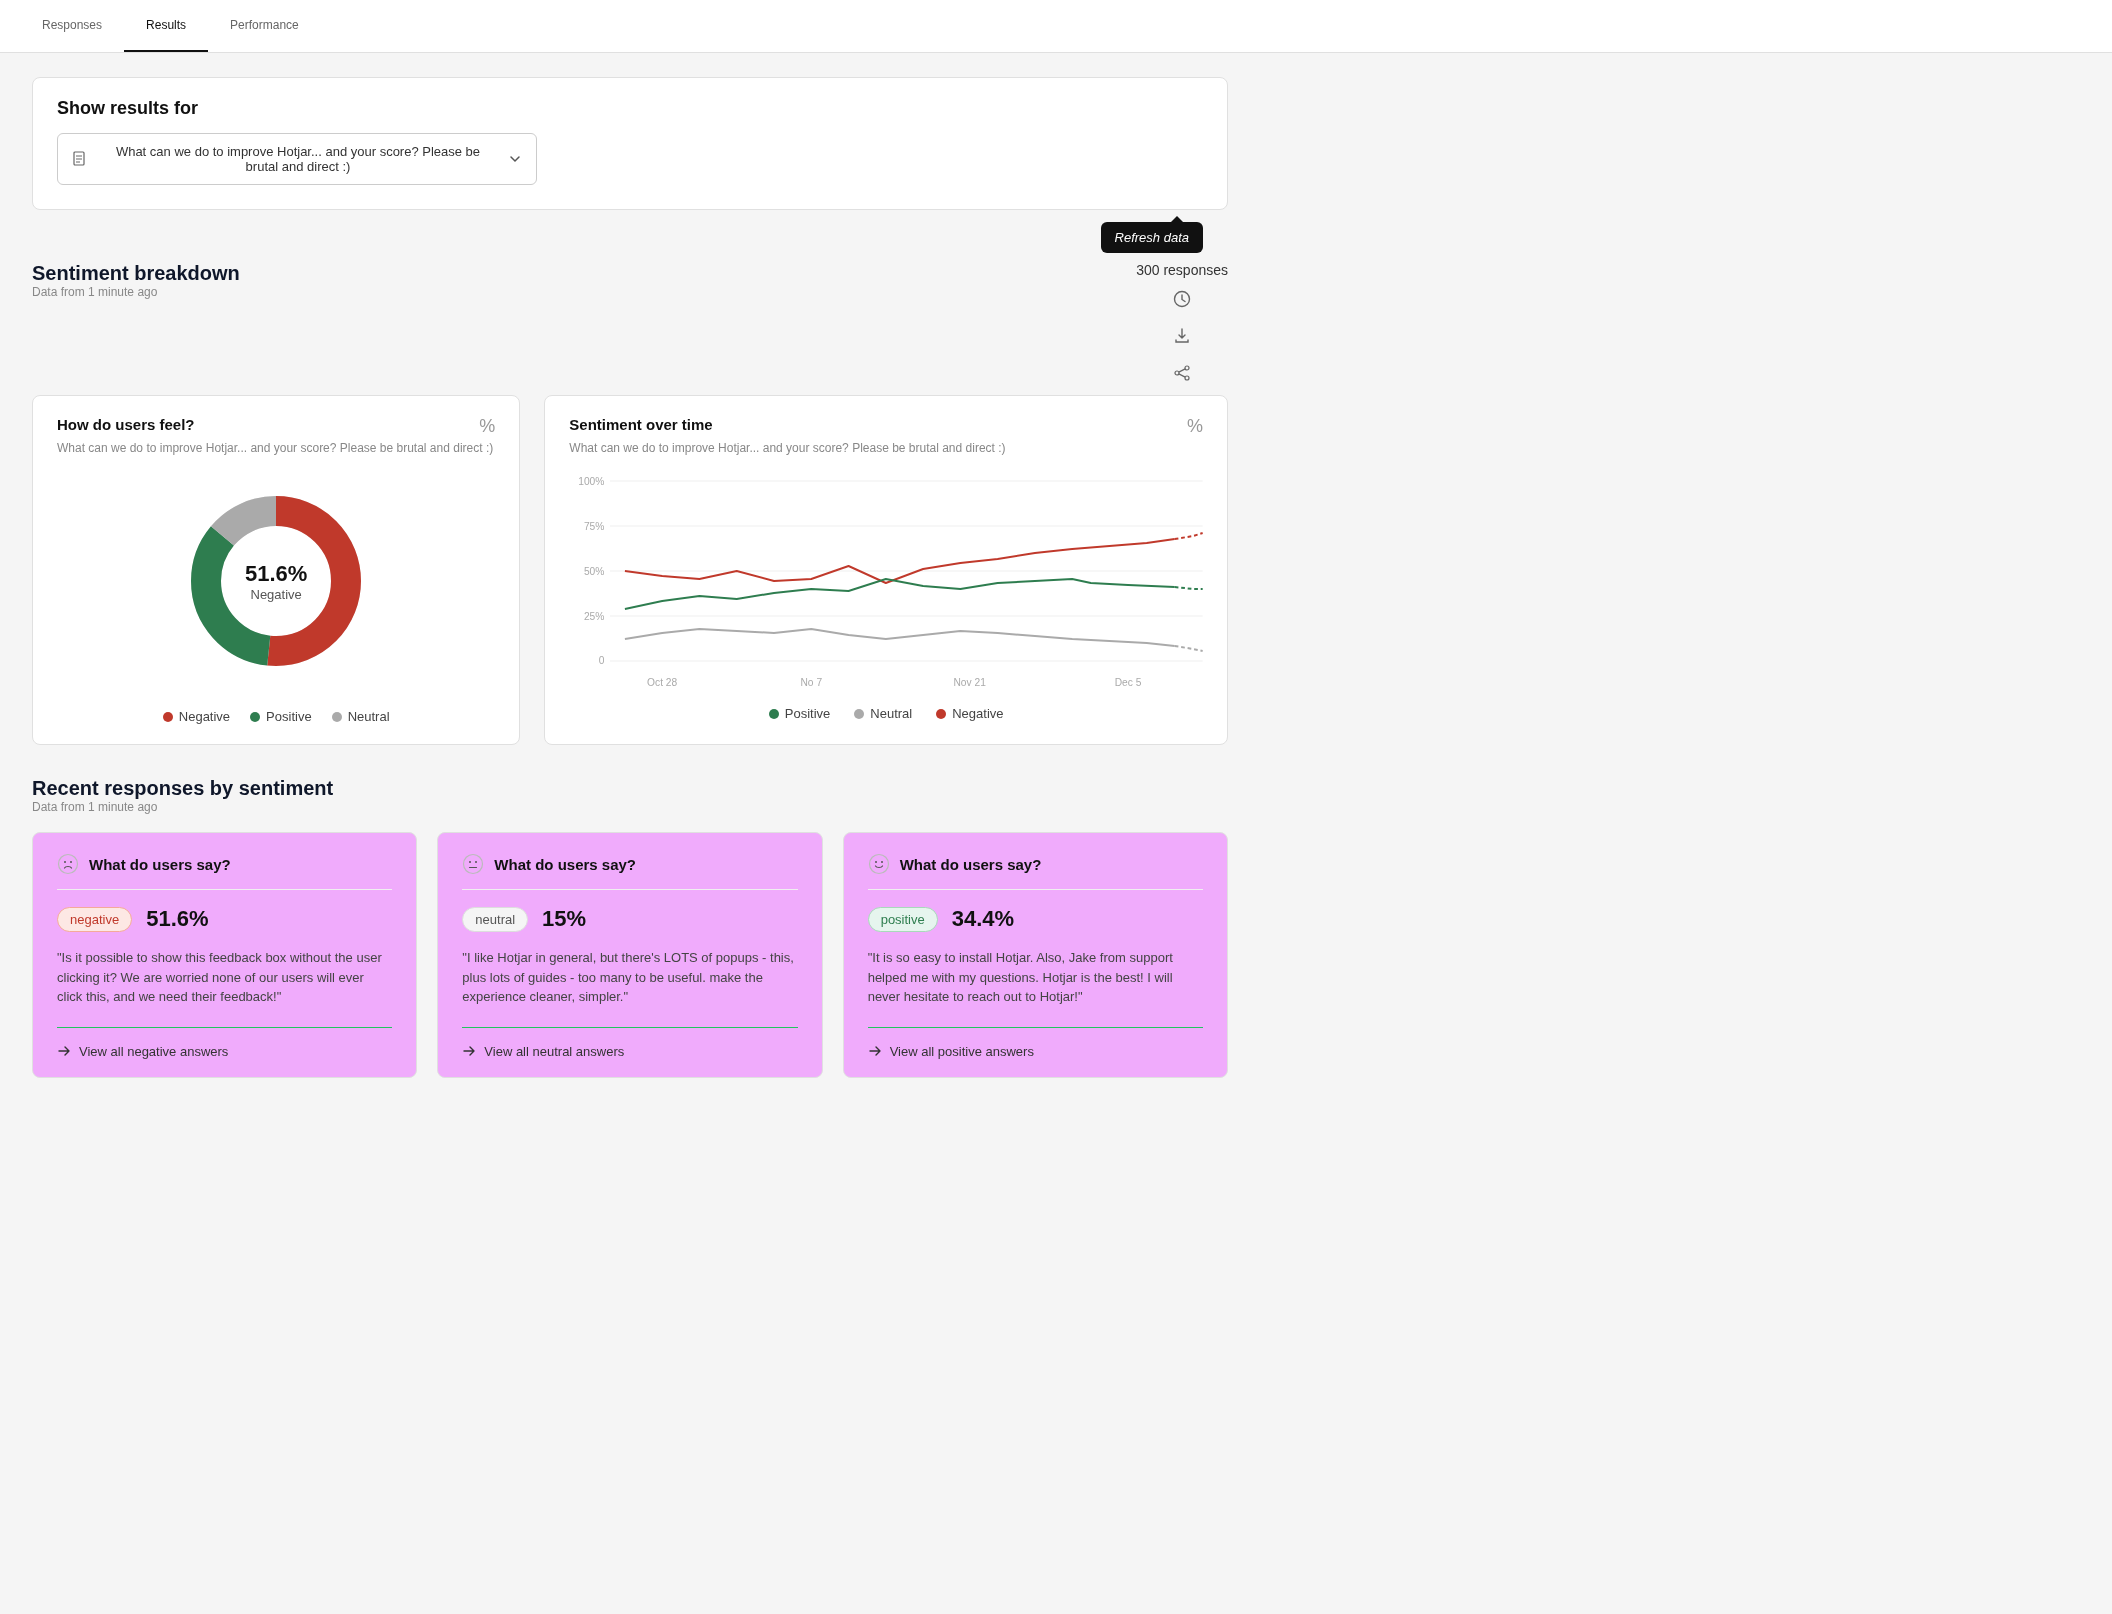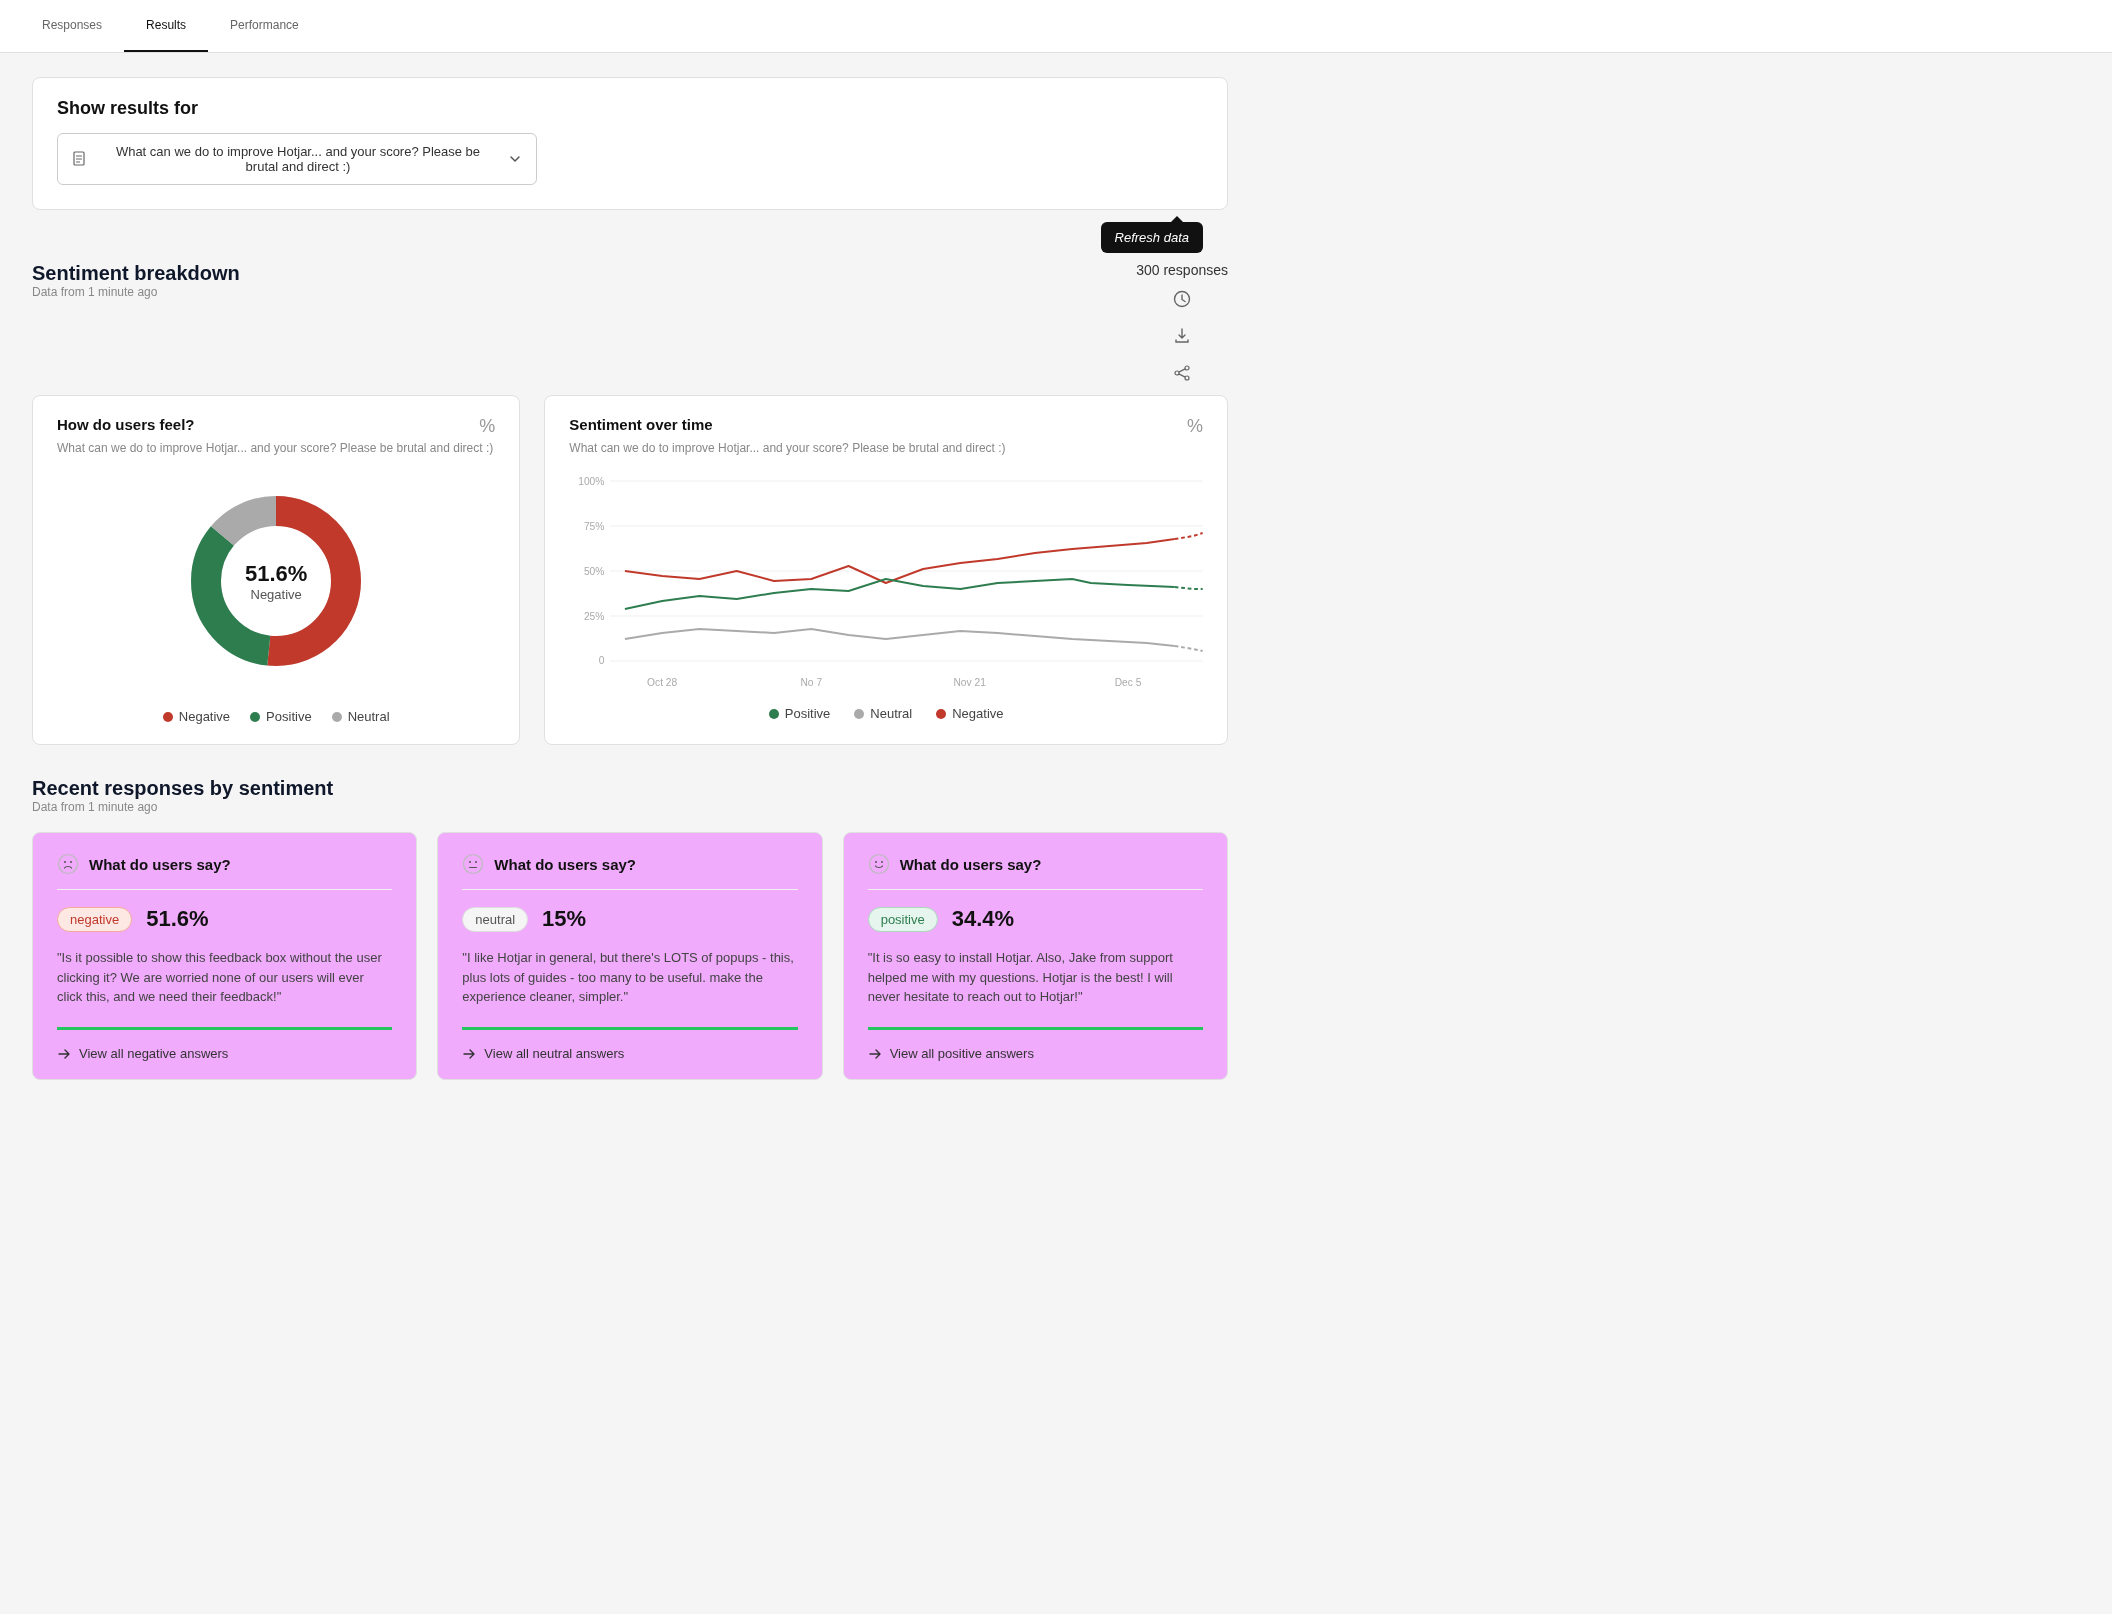--- a/index.html
+++ b/index.html
@@ -58,21 +58,21 @@
     .recent-section { }
     .recent-grid { display: grid; grid-template-columns: 1fr 1fr 1fr; gap: 20px; margin-top: 16px; }
     .response-card { background: #f0abfc; border: 1px solid #e0e0e0; border-radius: 8px; padding: 20px 24px 18px; display: flex; flex-direction: column; }
     .response-card-header { display: flex; align-items: center; gap: 10px; font-size: 15px; font-weight: 600; color: #111; padding-bottom: 14px; border-bottom: 1px solid #f0f0f0; margin-bottom: 16px; }
     .sentiment-badge { padding: 4px 12px; border-radius: 20px; font-size: 13px; font-weight: 500; }
     .badge-negative { background: #fde8e4; color: #c0392b; border: 1px solid #f5a99a; }
     .badge-neutral { background: #f5f5f5; color: #555; border: 1px solid #ddd; }
     .badge-positive { background: #e6f5ee; color: #2e7d4f; border: 1px solid #a8d9bb; }
     .sentiment-pct { font-size: 22px; font-weight: 700; color: #111; }
     .response-quote { font-size: 13px; color: #444; line-height: 1.5; flex: 1; margin-bottom: 20px; }
-    .view-link { display: flex; align-items: flex-end; gap: 8px; color: #333; font-size: 13px; text-decoration: none; font-weight: 500; margin-top: auto; border-top: 3px solid #22c55e; padding-top: 16px; cursor: pointer; }
+    .view-link { display: flex; align-items: center; gap: 8px; color: #333; font-size: 13px; text-decoration: none; font-weight: 500; margin-top: auto; border-top: 1px solid #22c55e; padding-top: 16px; cursor: pointer; }
   </style>
 </head>
 <body>
 
 <div class="tabs">
   <div class="tab">Responses</div>
   <div class="tab active">Results</div>
   <div class="tab">Performance</div>
 </div>
 

